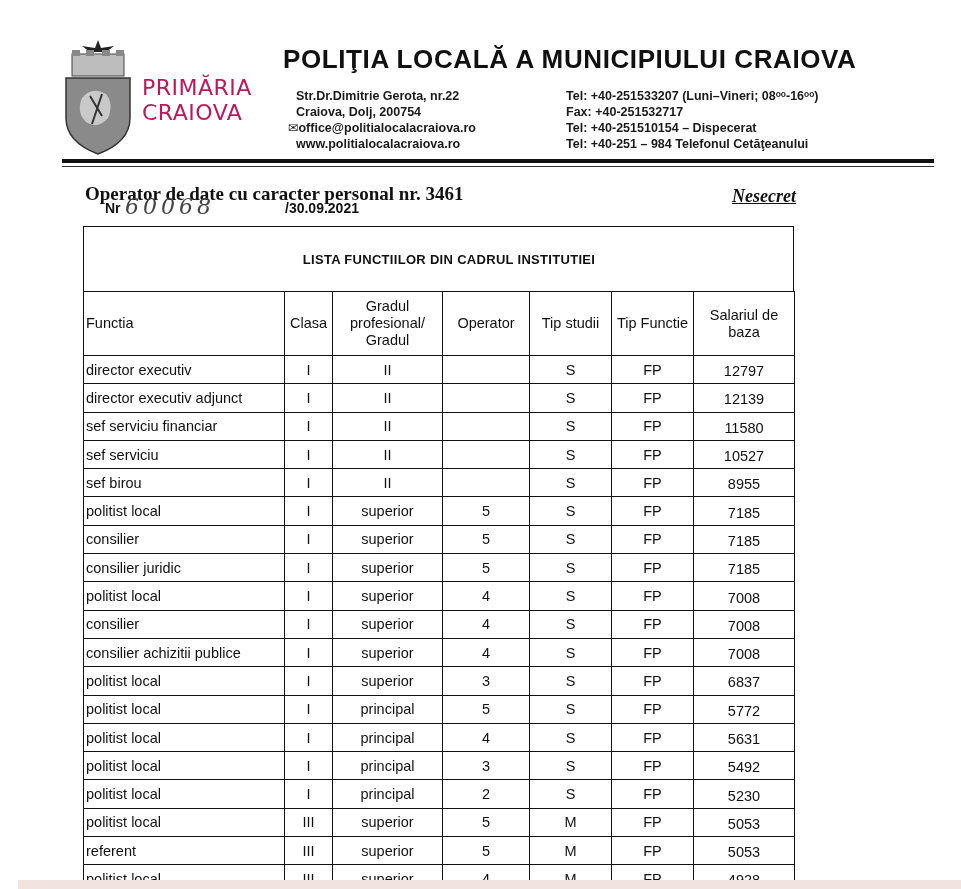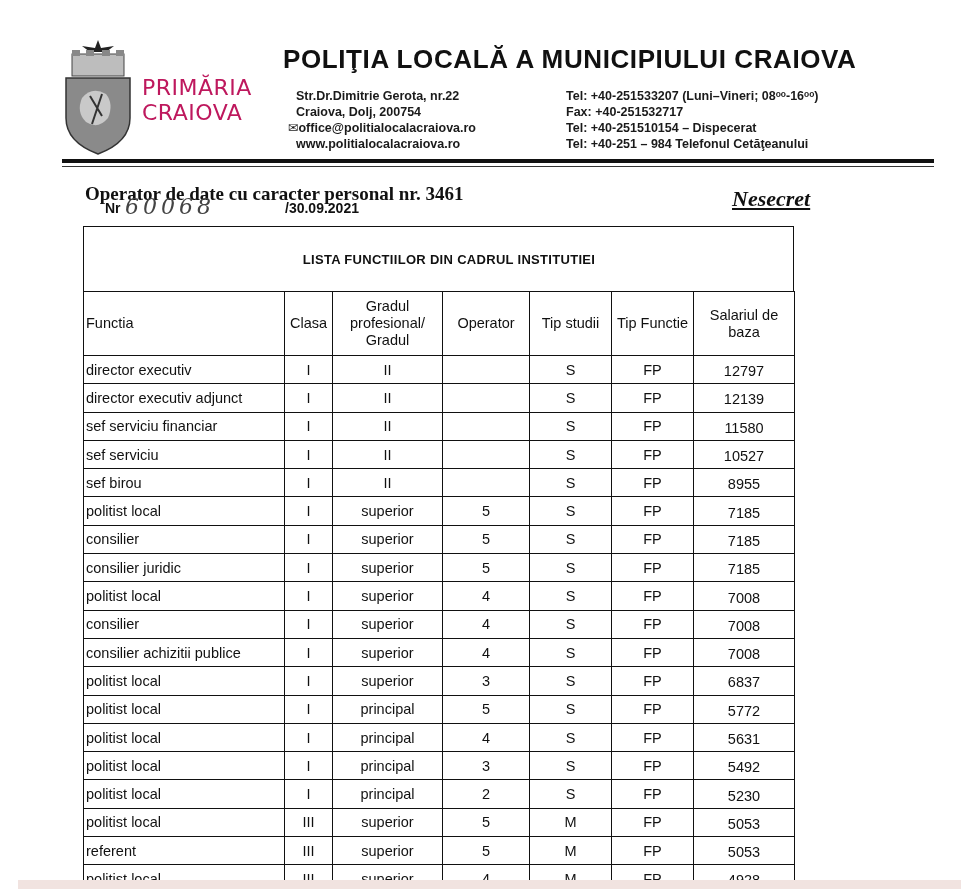--- a/index.html
+++ b/index.html
@@ -40,21 +40,21 @@
   .nr-label { display: inline-block; margin-left: 20px; }
   .nr-hand {
     position: absolute; left: 40px; top: -6px;
     font-family: "DejaVu Serif", serif; font-style: italic; font-size: 22px; font-weight: normal;
     color: #444; letter-spacing: 4px;
   }
   .nr-date { position: absolute; left: 200px; top: 0; }
   .nesecret {
     position: absolute; left: 732px; top: 186px;
     font-family: "Liberation Serif", serif; font-style: italic; font-weight: bold;
-    font-size: 22px; text-decoration: underline; color: #111;
+    font-size: 18px; text-decoration: underline; color: #111;
   }
 
   .table-wrap { position: absolute; left: 83px; top: 226px; width: 711px; }
   .table-title {
     border: 1.5px solid #111; border-bottom: none; height: 64px;
     display: flex; align-items: center; justify-content: center;
     font-weight: bold; font-size: 13px; letter-spacing: 0.3px; padding-left: 21px;
   }
   table { border-collapse: collapse; width: 711px; table-layout: fixed; font-size: 14.5px; }
   th, td { border: 1.5px solid #111; padding: 0; }

